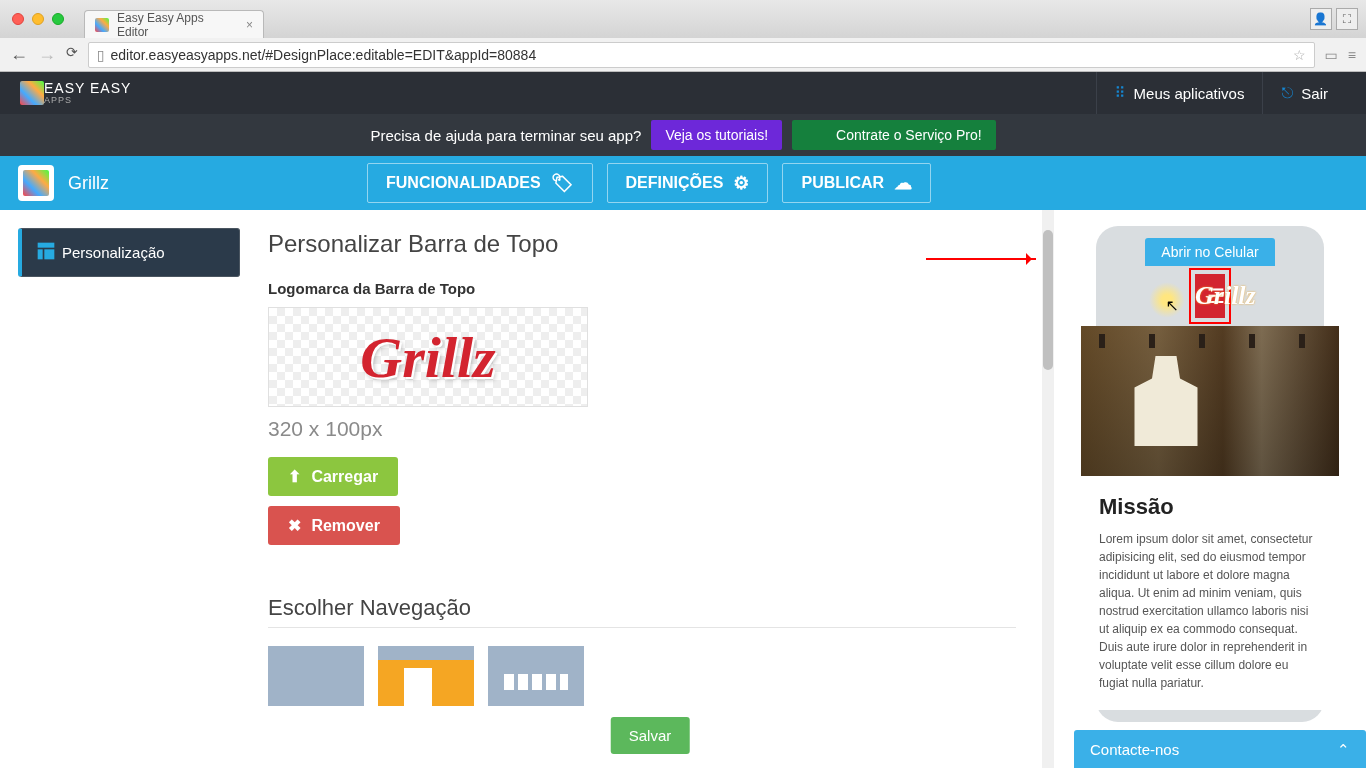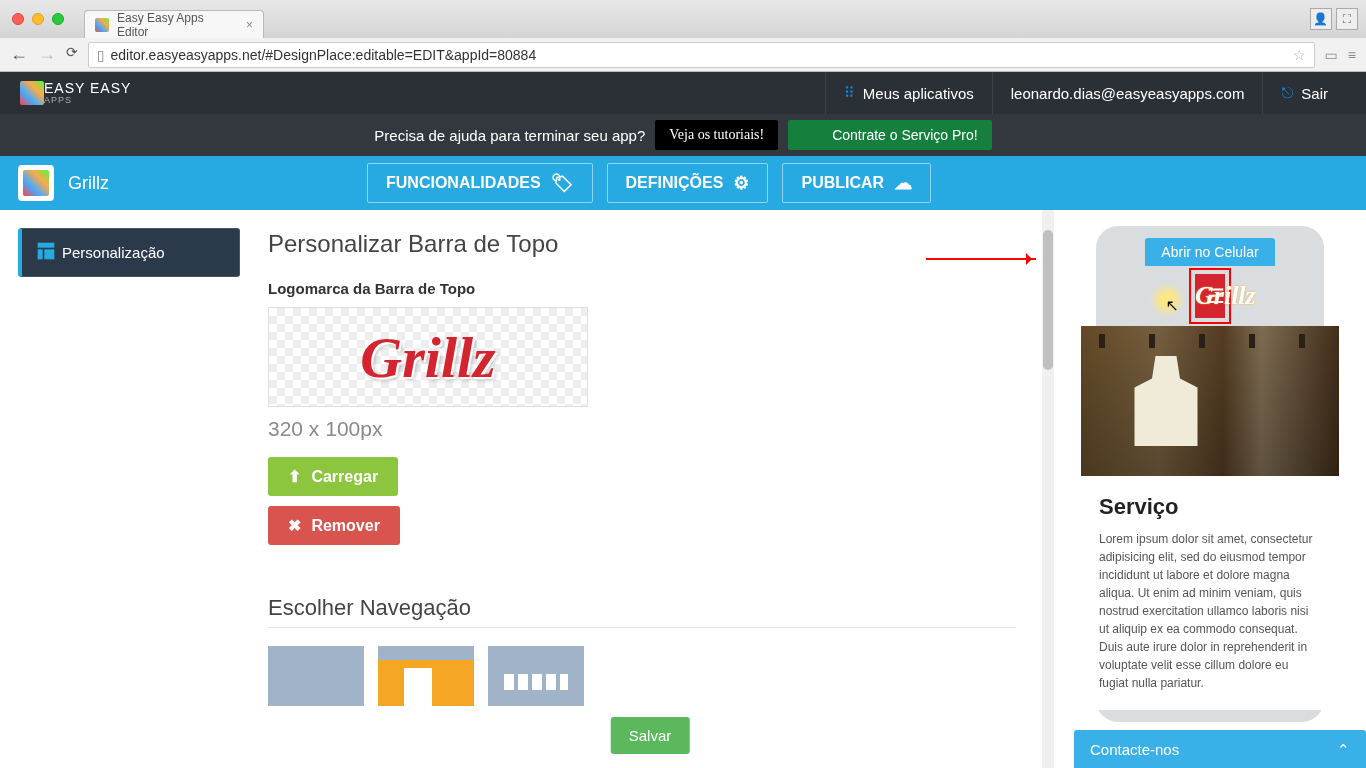--- a/index.html
+++ b/index.html
@@ -30,21 +30,21 @@
 .app-logo { display: flex; align-items: center; }
 .app-logo-text { font-size: 14px; letter-spacing: 1px; font-weight:300; line-height: 1; }
 .app-logo-sub { font-size: 9px; letter-spacing: 1px; color: #aaa; }
 .header-spacer { flex: 1; }
 .header-link { display: flex; align-items: center; gap: 8px; padding: 0 18px; height: 42px; font-size: 15px; border-left: 1px solid #3b4049; cursor: pointer; }
 .header-grid-icon { color: #1586d1; }
 
 
 .help-banner { background: #33383f; height: 42px; display: flex; align-items: center; justify-content: center; gap: 10px; color: #fff; font-size: 15px; }
 .banner-btn { padding: 7px 14px; border-radius: 2px; border: none; font-size: 14px; color: #fff; cursor: pointer; }
-.banner-btn.blue { background: #000000; font-family: Liberation Serif, serif; }
+.banner-btn.blue { background: #6d28d9; }
 .banner-btn.green { background: #15803d; padding-left: 44px; }
 
 
 .blue-bar { background: #26aae1; height: 54px; display: flex; align-items: center; padding: 0 18px; gap: 14px; }
 .app-icon { width: 36px; height: 36px; background: #fff; border-radius: 4px; display:flex; align-items:center; justify-content:center; }
 .app-name { color: #fff; font-size: 18px; font-weight: 400; }
 .tab-btn { display: flex; align-items: center; gap: 10px; padding: 0 18px; height: 40px; border-radius: 2px; font-size: 16px; font-weight: 700; color: #fff; border: 1px solid rgba(255,255,255,0.5); background: transparent; cursor: pointer; }
 .tab-btn.active { background: #fff; color: #1586d1; border: none; position: relative; }
 .tab-btn.active::after { content: ''; position: absolute; bottom: -8px; left: 50%; transform: translateX(-50%); border: 6px solid transparent; border-top-color: #fff; }
 
@@ -150,23 +150,20 @@
     <span class="favicon-grid" style="width:24px;height:24px;"></span>
     <div>
       <div class="app-logo-text">EASY EASY</div>
       <div class="app-logo-sub">APPS</div>
     </div>
   </div>
   <div class="header-spacer"></div>
   <div class="header-link">
     <span class="header-grid-icon">⠿</span>
     <span>Meus aplicativos</span>
-  </div>
-  <div class="header-link">
-    <span>leonardo.dias@easyeasyapps.com</span>
   </div>
   <div class="header-link">
     <span style="color:#1586d1;">⎋</span>
     <span>Sair</span>
   </div>
 </div>
 
 <div class="help-banner">
   <span>Precisa de ajuda para terminar seu app?</span>
   <button class="banner-btn blue">Veja os tutoriais!</button>
@@ -251,21 +248,21 @@
           <div class="yellow-glow"></div>
           <span class="cursor-ptr">↖</span>
         </div>
       </div>
       <div class="phone-screen">
         <div class="hero-img">
           <div class="hero-lamps"></div>
           <div class="hero-chef"></div>
         </div>
         <div class="phone-content">
-          <div class="mission-h">Serviço</div>
+          <div class="mission-h">Missão</div>
           <div class="mission-p">Lorem ipsum dolor sit amet, consectetur adipisicing elit, sed do eiusmod tempor incididunt ut labore et dolore magna aliqua. Ut enim ad minim veniam, quis nostrud exercitation ullamco laboris nisi ut aliquip ex ea commodo consequat. Duis aute irure dolor in reprehenderit in voluptate velit esse cillum dolore eu fugiat nulla pariatur.</div>
         </div>
       </div>
     </div>
     <div class="contact-bar">
       <span>Contacte-nos</span>
       <span class="chev-up">⌄</span>
     </div>
   </div>
 </div>

